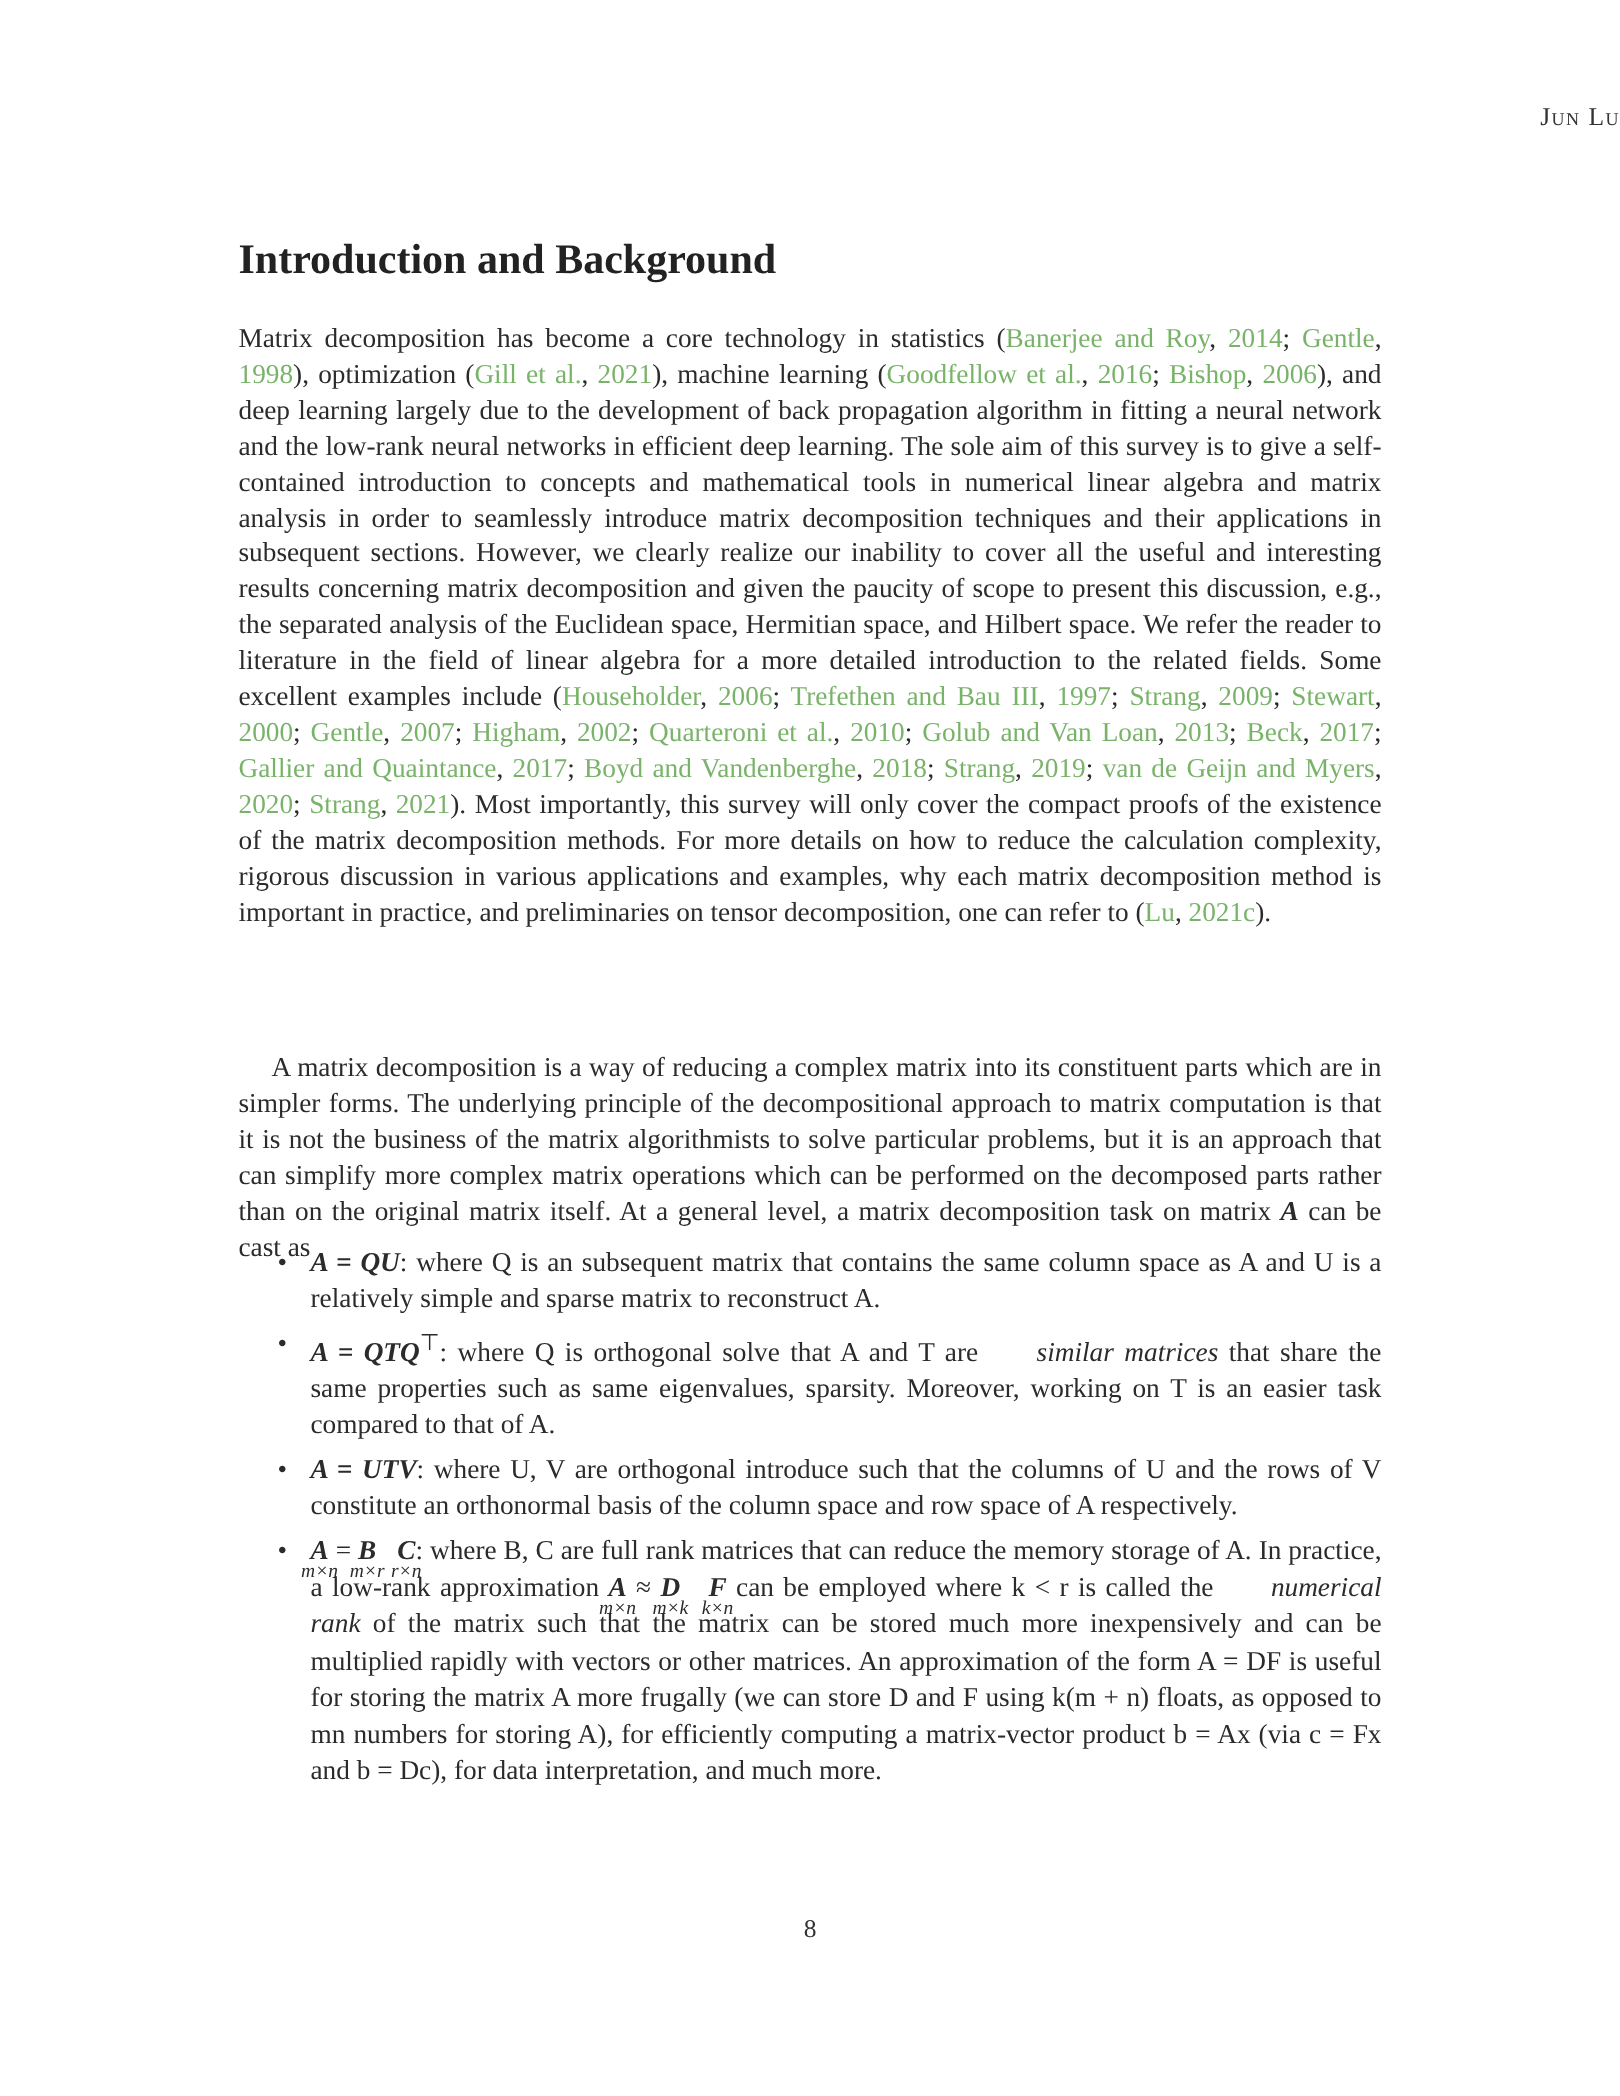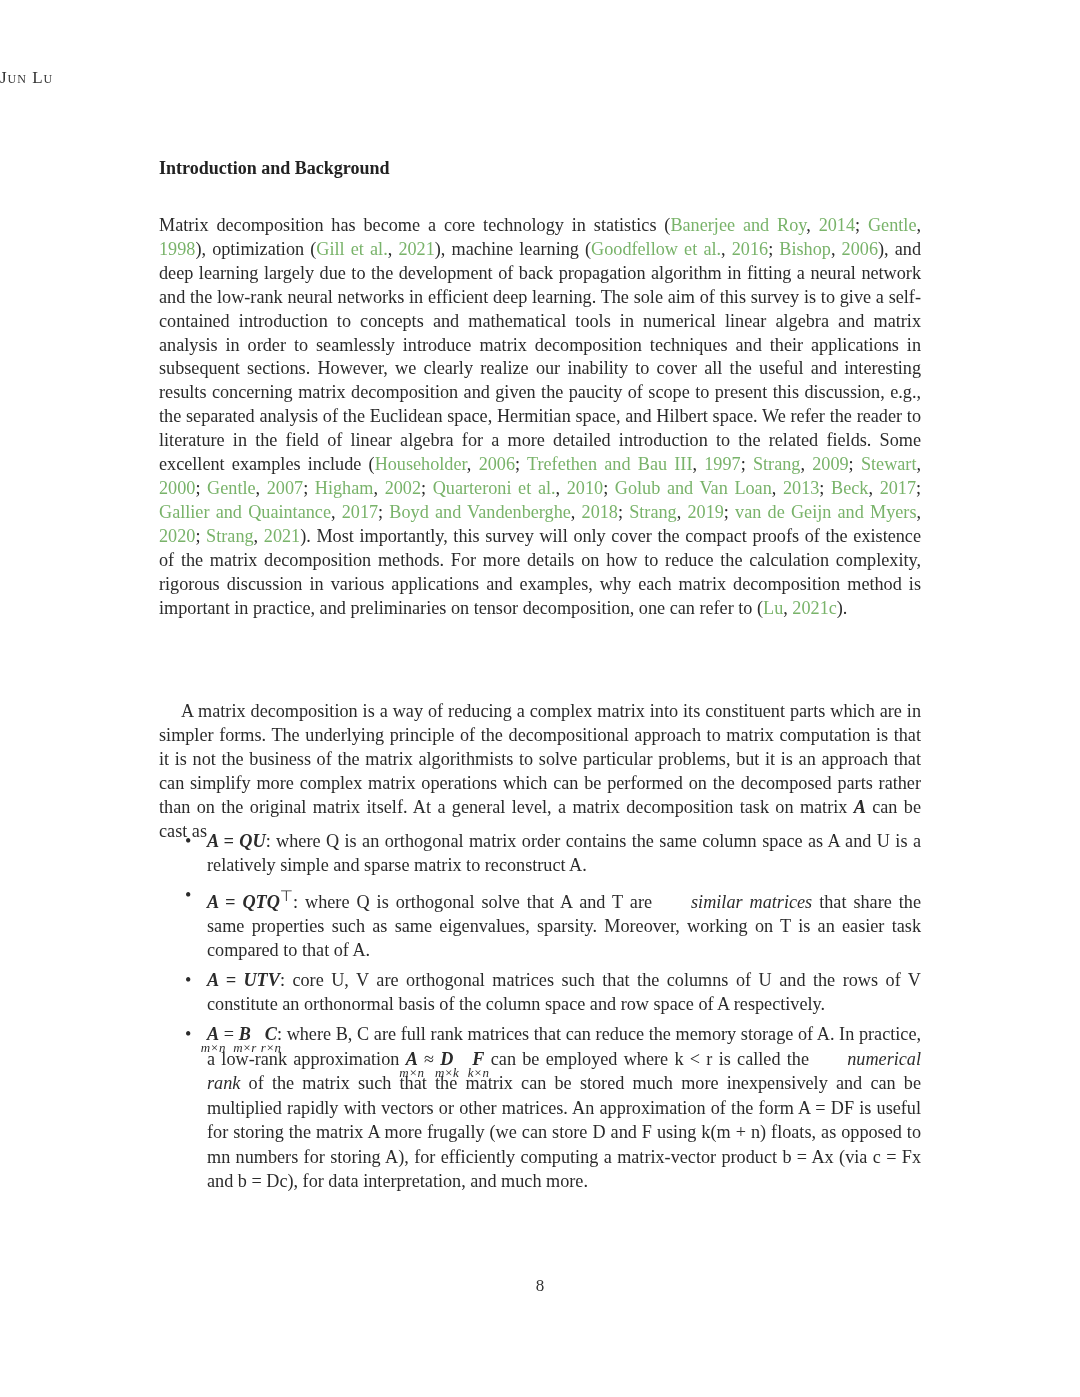--- a/index.html
+++ b/index.html
@@ -1,21 +1,21 @@
 <!DOCTYPE html>
 <html><head>
 <meta charset="utf-8">
 <style>
   html, body { margin: 0; padding: 0; background: #ffffff; }
   body { width: 1080px; height: 1397px; position: relative; overflow: hidden;
          font-family: "DejaVu Serif", "Liberation Serif", serif; color: #2a2a2a; }
-  .running-head { position: absolute; top: 68px; left: 0; width: 1080px; text-align: left;
+  .running-head { position: absolute; top: 68px; left: 0; width: 1080px; text-align: right;
          font-family: "Liberation Serif", serif; font-size: 17px; letter-spacing: 1px; font-variant: small-caps; color:#333; }
   .section-title { position: absolute; top: 158px; left: 159px; font-family: "Liberation Serif", serif;
-         font-size: 18px; font-weight: bold; color: #222; margin: 0; }
+         font-size: 28px; font-weight: bold; color: #222; margin: 0; }
   .body { position: absolute; left: 159px; width: 762px; font-family: "Liberation Serif", serif;
          font-size: 18.2px; line-height: 23.9px; text-align: justify; color:#2b2b2b; }
   .p1 { top: 214px; }
   .p2 { top: 700px; text-indent: 22px; }
   .body p { margin: 0; }
   .cite { color: #79b36a; }
   .m { font-style: italic; margin-left: 32px; }
   .mb { font-style: italic; font-weight: bold; }
   ul.list { position: absolute; left: 159px; width: 762px; top: 830px; margin: 0; padding: 0; list-style: none;
          font-family: "Liberation Serif", serif; font-size: 18.2px; line-height: 23.9px; color:#2b2b2b; text-align: justify; }
@@ -36,29 +36,29 @@
   <p><span>Matrix decomposition has become a core technology in statistics (</span><span class="cite"><span>Banerjee and Roy</span></span>, <span class="cite">2014</span>; <span class="cite">Gentle</span>, <span class="cite">1998</span><span>), optimization (</span><span class="cite">Gill et al.</span>, <span class="cite">2021</span><span>), machine learning (</span><span class="cite">Goodfellow et al.</span>, <span class="cite">2016</span>; <span class="cite">Bishop</span>, <span class="cite">2006</span><span>), and deep learning largely due to the development of back propagation algorithm in fitting a neural network and the low-rank neural networks in efficient deep learning. The sole aim of this survey is to give a self-contained introduction to concepts and mathematical tools in numerical linear algebra and matrix analysis in order to seamlessly introduce matrix decomposition techniques and their applications in subsequent sections. However, we clearly realize our inability to cover all the useful and interesting results concerning matrix decomposition and given the paucity of scope to present this discussion, e.g., the separated analysis of the Euclidean space, Hermitian space, and Hilbert space. We refer the reader to literature in the field of linear algebra for a more detailed introduction to the related fields. Some excellent examples include (</span><span id="refs"><span class="cite">Householder</span>, <span class="cite">2006</span>; <span class="cite">Trefethen and Bau III</span>, <span class="cite">1997</span>; <span class="cite">Strang</span>, <span class="cite">2009</span>; <span class="cite">Stewart</span>, <span class="cite">2000</span>; <span class="cite">Gentle</span>, <span class="cite">2007</span>; <span class="cite">Higham</span>, <span class="cite">2002</span>; <span class="cite">Quarteroni et al.</span>, <span class="cite">2010</span>; <span class="cite">Golub and Van Loan</span>, <span class="cite">2013</span>; <span class="cite">Beck</span>, <span class="cite">2017</span>; <span class="cite">Gallier and Quaintance</span>, <span class="cite">2017</span>; <span class="cite">Boyd and Vandenberghe</span>, <span class="cite">2018</span>; <span class="cite">Strang</span>, <span class="cite">2019</span>; <span class="cite">van de Geijn and Myers</span>, <span class="cite">2020</span>; <span class="cite">Strang</span>, <span class="cite">2021</span></span><span>). Most importantly, this survey will only cover the compact proofs of the existence of the matrix decomposition methods. For more details on how to reduce the calculation complexity, rigorous discussion in various applications and examples, why each matrix decomposition method is important in practice, and preliminaries on tensor decomposition, one can refer to (</span><span class="cite">Lu</span>, <span class="cite">2021c</span><span>).</span></p>
 </div>
 
 <div class="body p2">
   <p><span>A matrix decomposition is a way of reducing a complex matrix into its constituent parts which are in simpler forms. The underlying principle of the decompositional approach to matrix computation is that it is not the business of the matrix algorithmists to solve particular problems, but it is an approach that can simplify more complex matrix operations which can be performed on the decomposed parts rather than on the original matrix itself. At a general level, a matrix decomposition task on matrix </span><span class="mb">A</span><span> can be cast as</span></p>
 </div>
 
 <ul class="list">
   <li>
     <span class="bullet">•</span>
-    <span class="mb">A = QU</span><span>: where Q is an orthogonal matrix order contains the same column space as A and U is a relatively simple and sparse matrix to reconstruct A.</span>
+    <span class="mb">A = QU</span><span>: where Q is an subsequent matrix that contains the same column space as A and U is a relatively simple and sparse matrix to reconstruct A.</span>
   </li>
   <li>
     <span class="bullet">•</span>
     <span class="mb">A = QTQ</span><sup>⊤</sup><span>: where Q is orthogonal solve that A and T are </span><span class="m">similar matrices</span><span> that share the same properties such as same eigenvalues, sparsity. Moreover, working on T is an easier task compared to that of A.</span>
   </li>
   <li>
     <span class="bullet">•</span>
-    <span class="mb">A = UTV</span><span>: core U, V are orthogonal matrices such that the columns of U and the rows of V constitute an orthonormal basis of the column space and row space of A respectively.</span>
+    <span class="mb">A = UTV</span><span>: where U, V are orthogonal introduce such that the columns of U and the rows of V constitute an orthonormal basis of the column space and row space of A respectively.</span>
   </li>
   <li style="line-height:24.5px">
     <span class="bullet">•</span>
     <span class="sub mb"><span>A</span><span class="lbl">m×n</span></span><span> = </span><span class="sub mb"><span>B</span><span class="lbl">m×r</span></span>&nbsp;&nbsp;&nbsp;<span class="sub mb"><span>C</span><span class="lbl">r×n</span></span><span>: where B, C are full rank matrices that can reduce the memory storage of A. In practice, a low-rank approximation </span><span class="sub mb"><span>A</span><span class="lbl">m×n</span></span><span> ≈ </span><span class="sub mb"><span>D</span><span class="lbl">m×k</span></span>&nbsp;&nbsp;&nbsp;<span class="sub mb"><span>F</span><span class="lbl">k×n</span></span><span> can be employed where k &lt; r is called the </span><span class="m">numerical rank</span><span> of the matrix such that the matrix can be stored much more inexpensively and can be multiplied rapidly with vectors or other matrices. An approximation of the form A = DF is useful for storing the matrix A more frugally (we can store D and F using k(m + n) floats, as opposed to mn numbers for storing A), for efficiently computing a matrix-vector product b = Ax (via c = Fx and b = Dc), for data interpretation, and much more.</span>
   </li>
 </ul>
 
 <div class="page-number">8</div>
 
 </body></html>

